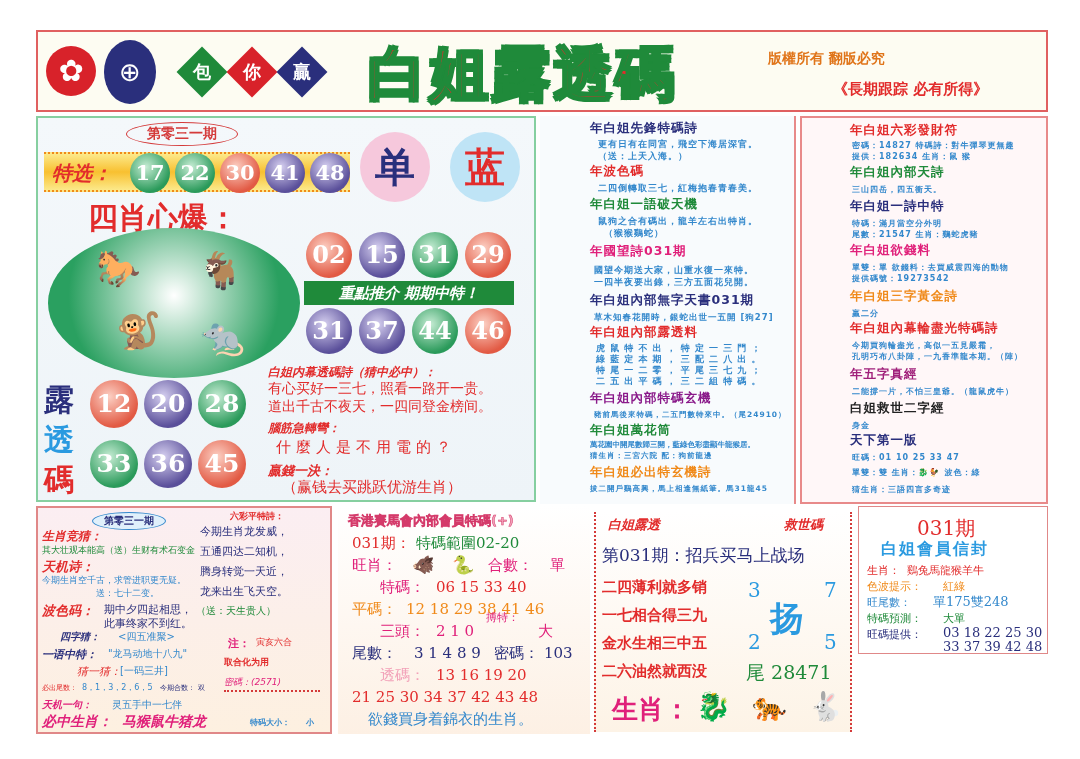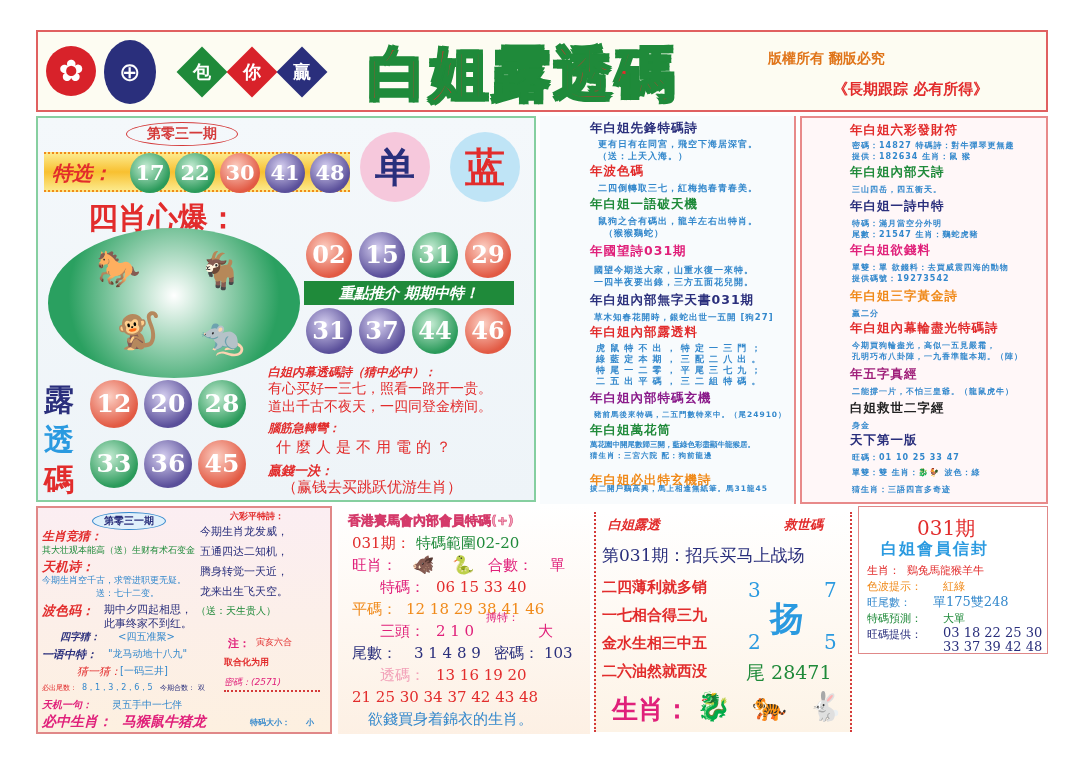--- a/index.html
+++ b/index.html
@@ -114,21 +114,21 @@
   <div class="row h" style="left:50px;top:208px;color:#e22c2c">年白姐內部露透料</div>
   <div class="row t" style="left:56px;top:226px">虎 鼠 特 不 出 ， 特 定 一 三 門 ；</div>
   <div class="row t" style="left:56px;top:237px">綠 藍 定 本 期 ， 三 配 二 八 出 。</div>
   <div class="row t" style="left:56px;top:248px">特 尾 一 二 零 ， 平 尾 三 七 九 ；</div>
   <div class="row t" style="left:56px;top:259px">二 五 出 平 碼 ， 三 二 組 特 碼 。</div>
   <div class="row h" style="left:50px;top:274px;color:#8a1a8a">年白姐內部特碼玄機</div>
   <div class="row t" style="left:54px;top:294px;font-size:7.5px">豬前馬後來特碼，二五門數特來中。（尾24910）</div>
   <div class="row h" style="left:50px;top:306px;color:#1f8a3a">年白姐萬花筒</div>
   <div class="row t" style="left:50px;top:324px;font-size:7.5px;letter-spacing:0">萬花園中開尾數歸三開，藍綠色彩盡顯牛龍猴居。</div>
   <div class="row t" style="left:50px;top:335px;font-size:7.5px">猜生肖：三宮六院 配：狗前龍邊</div>
-  <div class="row h" style="left:50px;top:356px;color:#f08a1a">年白姐必出特玄機詩</div>
+  <div class="row h" style="left:50px;top:348px;color:#f08a1a">年白姐必出特玄機詩</div>
   <div class="row t" style="left:50px;top:368px;font-size:7.5px">拔二開戶鷄高興，馬上相逢無紙筆。馬31龍45</div>
 </div>
 
 <div id="rightcol" class="abs">
   <div class="row h" style="left:48px;top:4px;color:#e22c2c">年白姐六彩發財符</div>
   <div class="row t" style="left:50px;top:22px;font-size:8px">密碼：14827 特碼詩：對牛彈琴更無趣</div>
   <div class="row t" style="left:50px;top:33px;font-size:8px">提供：182634 生肖：鼠 猴</div>
   <div class="row h" style="left:48px;top:46px;color:#1f8a3a">年白姐內部天詩</div>
   <div class="row t" style="left:50px;top:66px;font-size:8px">三山四岳，四五衝天。</div>
   <div class="row h" style="left:48px;top:80px;color:#2a2f7c">年白姐一詩中特</div>

